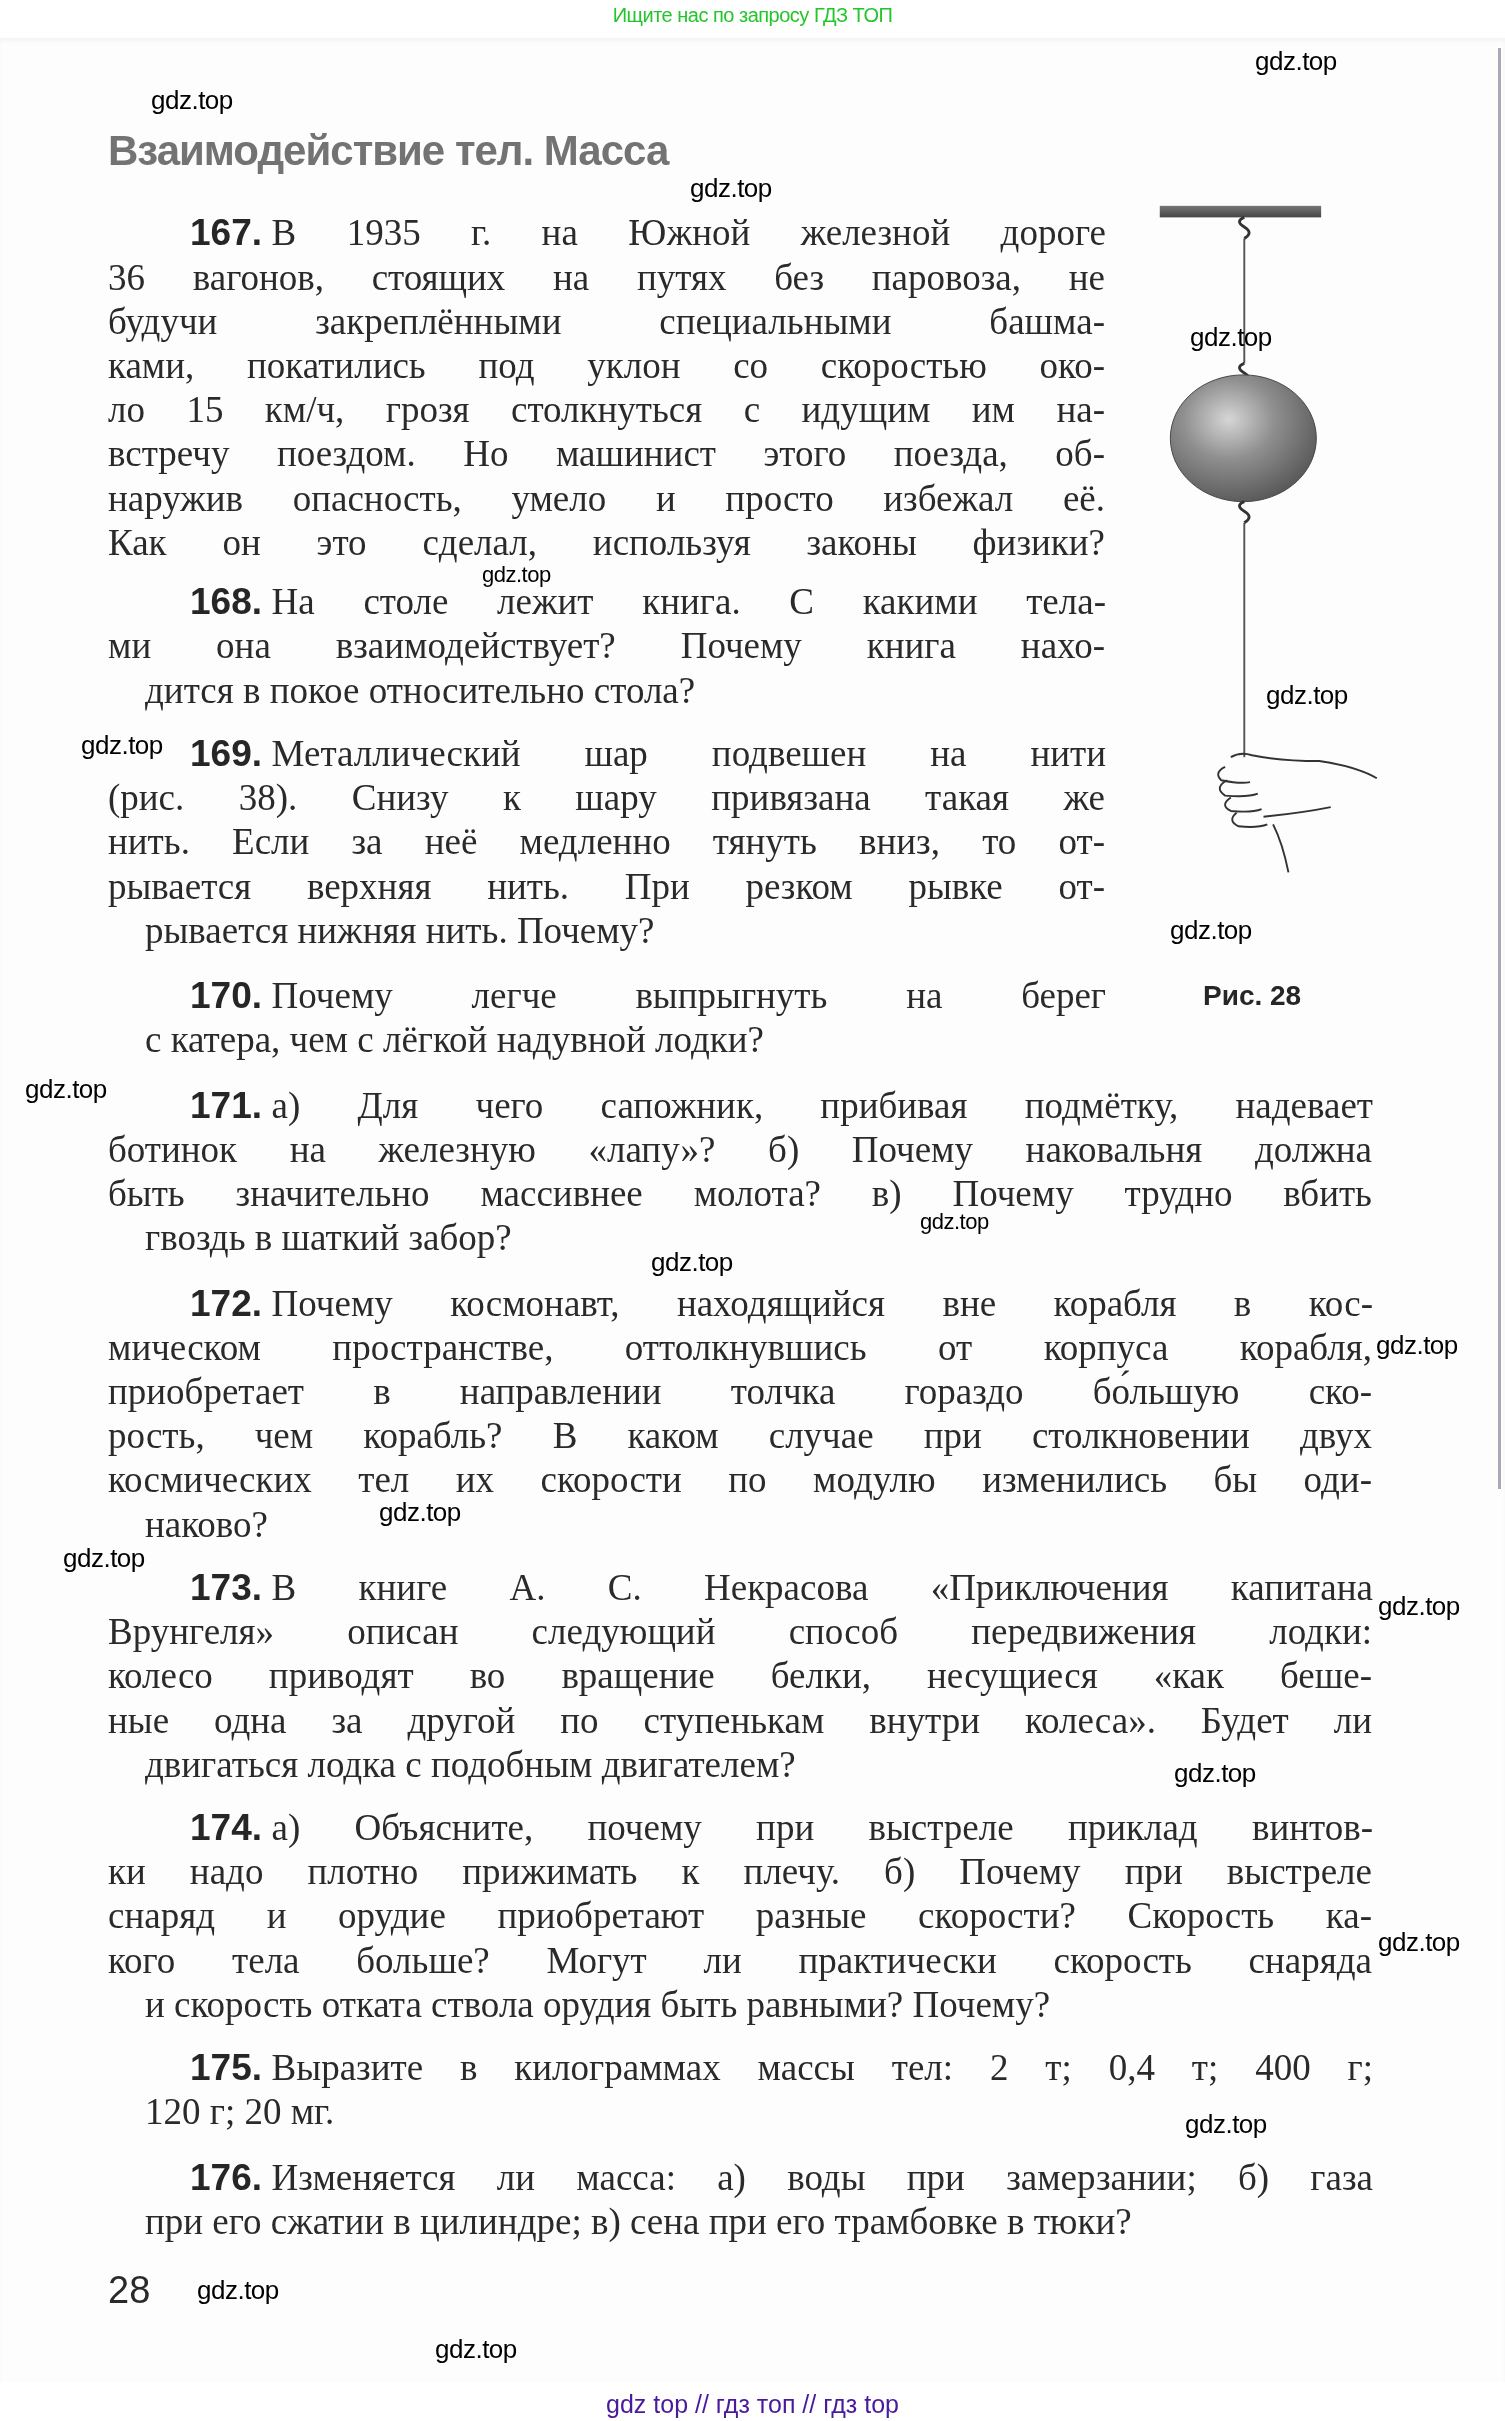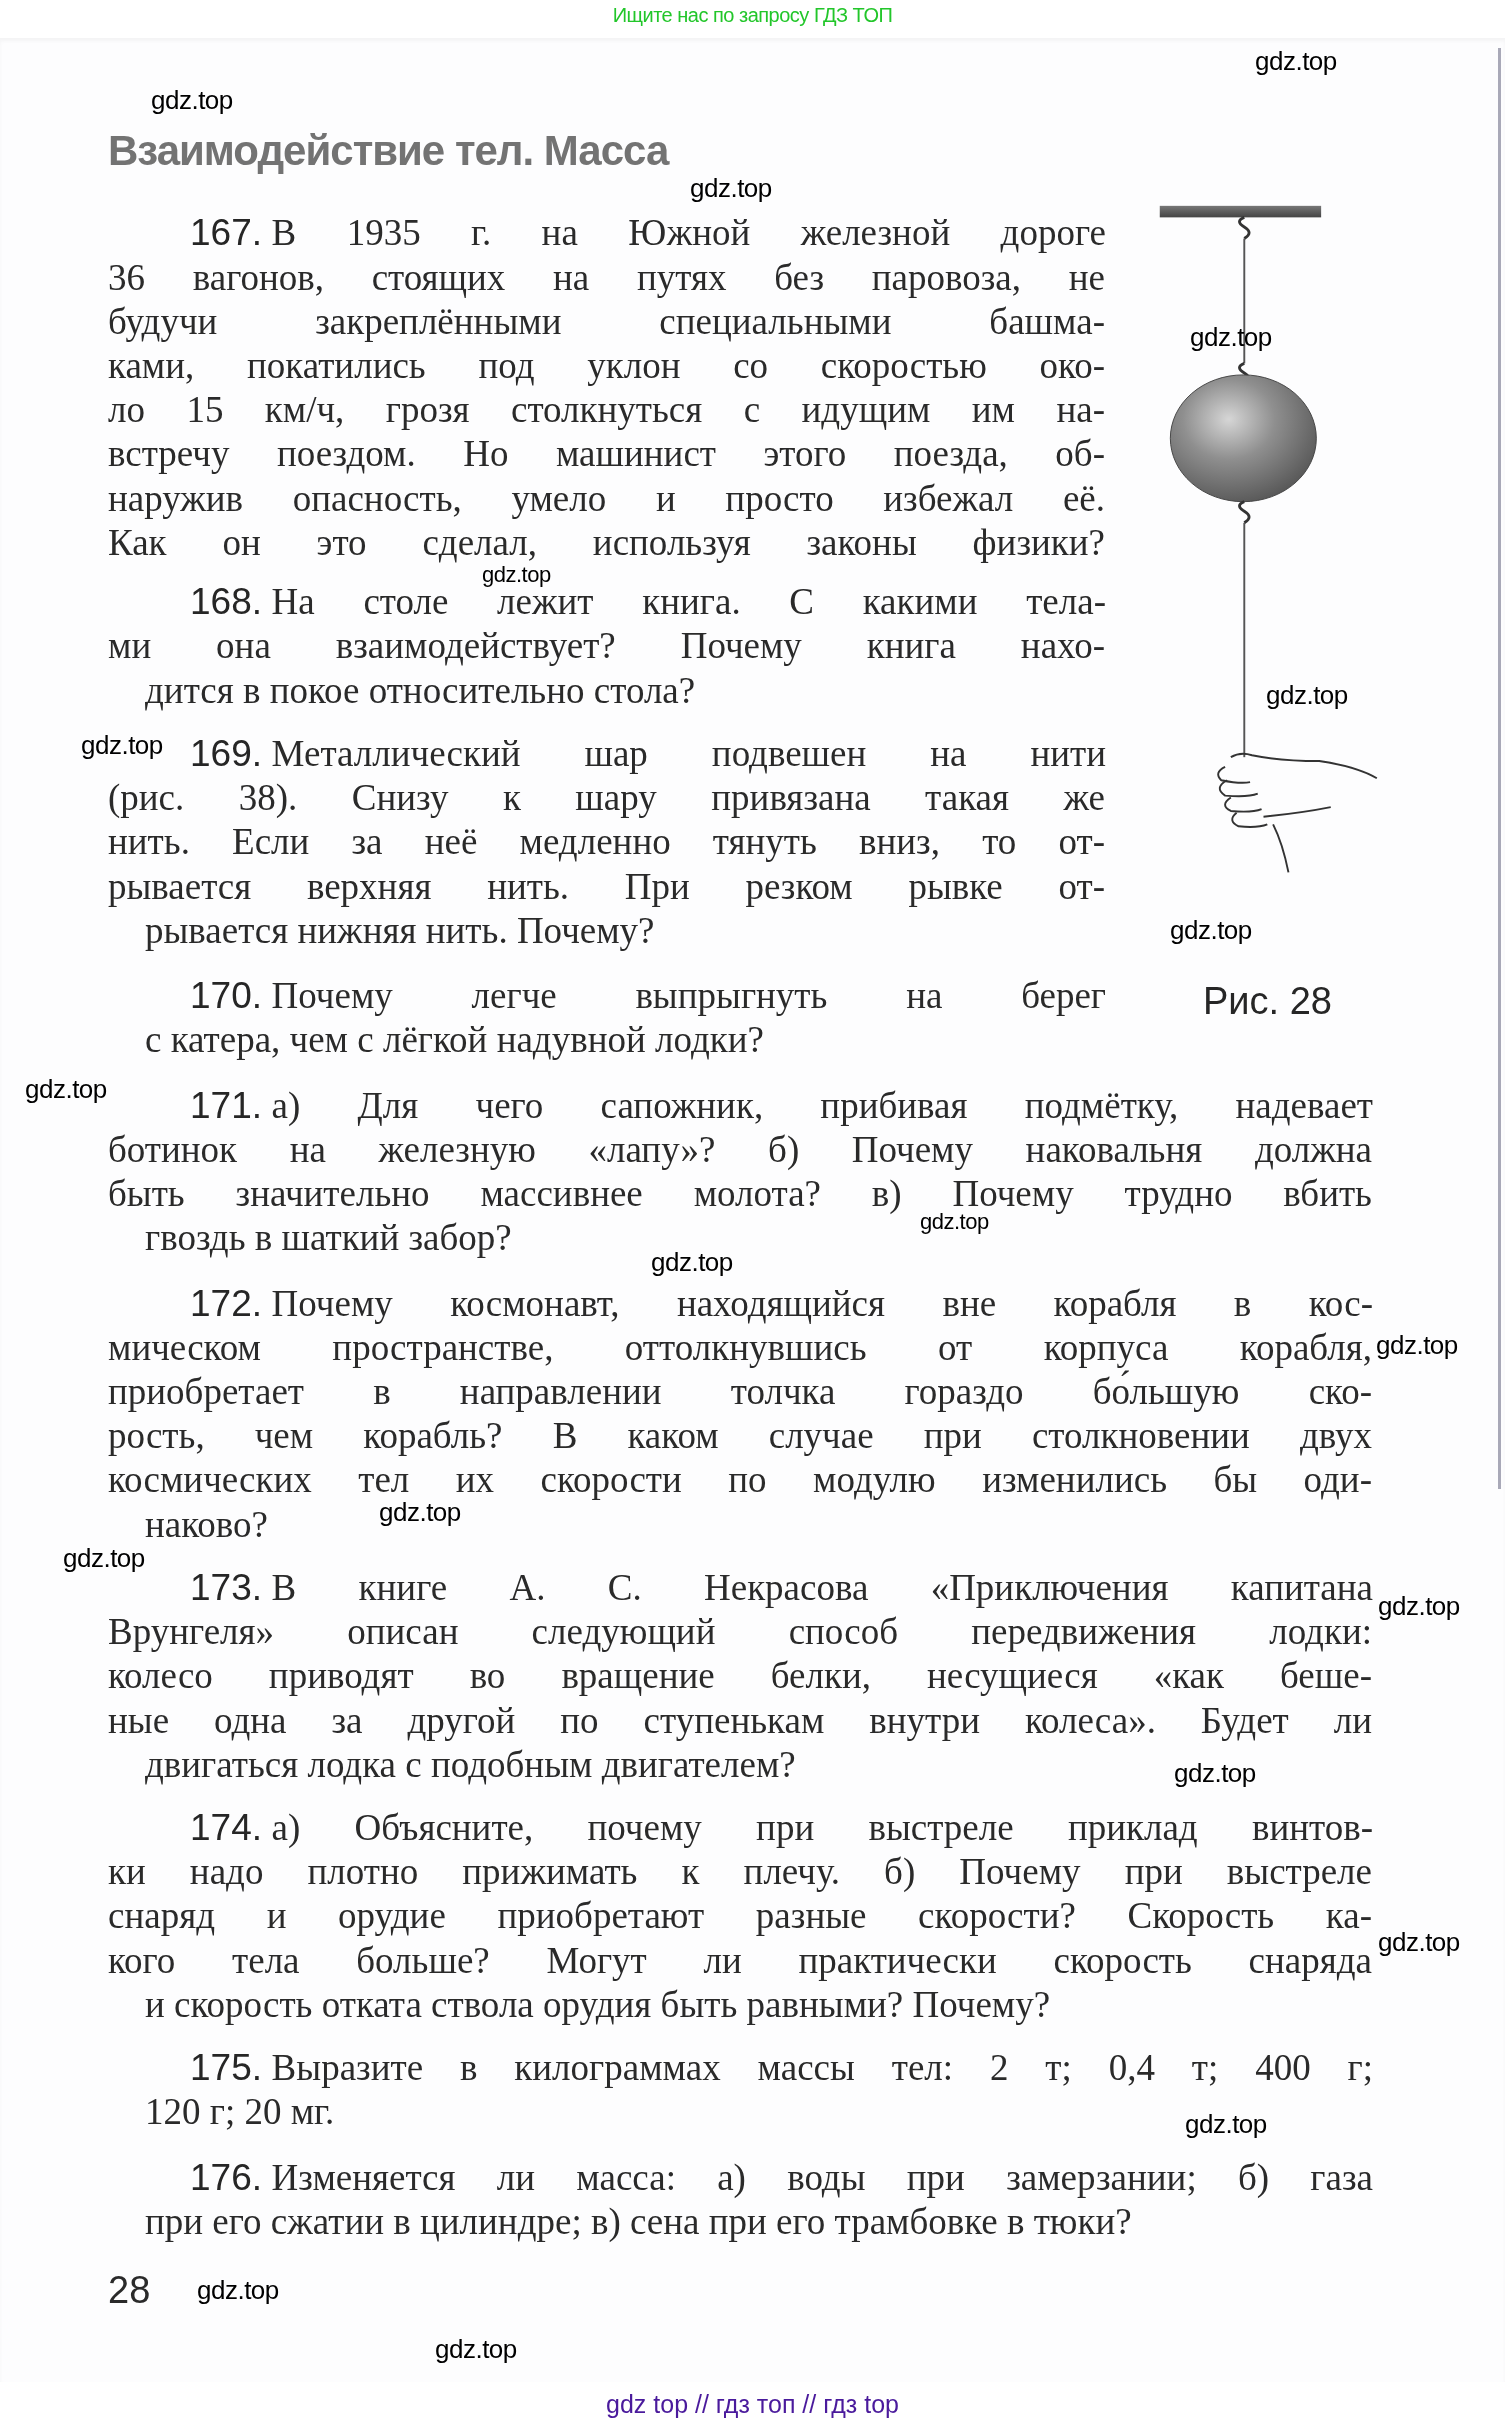--- a/index.html
+++ b/index.html
@@ -9,25 +9,25 @@
   .page { position:absolute; left:0; top:38px; width:1505px; height:2344px; background:#fdfdfe; box-shadow: inset 0 2.9px 3.8px rgba(0,0,0,0.04); }
   .page-edge { position:absolute; left:1498px; top:48px; width:2.9px; height:1441px; background:#a9a9b8; }
   .title { position:absolute; left:108px; top:127px; font-family:"Liberation Sans", sans-serif; font-weight:bold; font-size:42px; color:#737373; letter-spacing:-1px; white-space:nowrap; }
   .line { position:absolute; left:108px; font-size:37px; color:#2a2a2a; white-space:nowrap; text-align:justify; text-align-last:justify; height:44px; line-height:44px; }
   .line.narrow { width:997px; }
   .line.wide { width:1264px; }
   .line.last { text-align-last:left;margin-left:37px; }
   .line.first { padding-left:82px; }
   .line.first.narrow { width:916px; }
   .line.first.wide { width:1183px; }
-  .num { font-family:"Liberation Sans", sans-serif; font-weight:normal; font-size:37px; color:#262626; margin-right:9.6px; }
+  .num { font-family:"Liberation Sans", sans-serif; font-weight:bold; font-size:37px; color:#262626; margin-right:9.6px; }
   .wm { position:absolute; font-family:"Liberation Sans", sans-serif; font-size:26px; color:#000; letter-spacing:-0.5px; white-space:nowrap; }
   .wm.small { font-size:22px; }
   .figure { position:absolute; left:1148px; top:202px; width:231px; height:778px; }
-  .fig-caption { position:absolute; left:1203px; top:980px; font-family:"Liberation Sans", sans-serif; font-weight:normal; font-size:38px; color:#262626; }
+  .fig-caption { position:absolute; left:1203px; top:980px; font-family:"Liberation Sans", sans-serif; font-weight:bold; font-size:28px; color:#262626; }
   .pagenum { position:absolute; left:108px; top:2269px; font-family:Liberation Sans, sans-serif; font-size:38px; color:#2a2a2a; }
   .footer { position:absolute; left:0; top:2383px; width:1505px; height:39px; background:#fff; text-align:center; }
   .footer span { display:inline-block; margin-top:6.7px; font-family:"Liberation Sans", sans-serif; font-size:25px; color:#4a1a9c; }
 </style>
 </head>
 <body>
 
 <div class="banner">
   <span>Ищите нас по запросу ГДЗ ТОП</span>
 </div>

